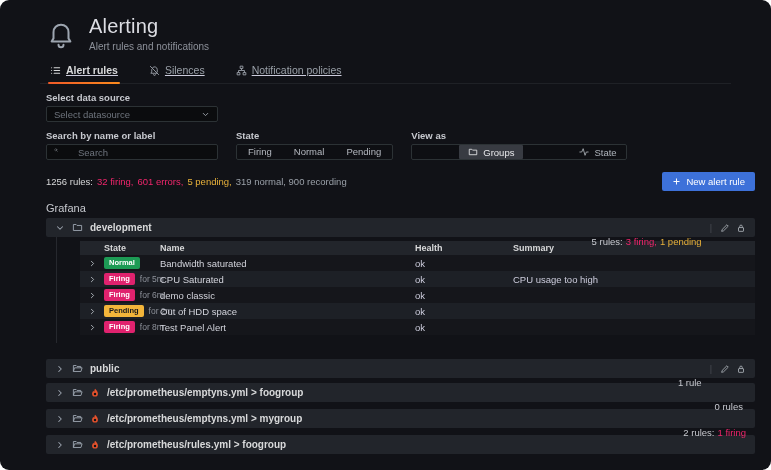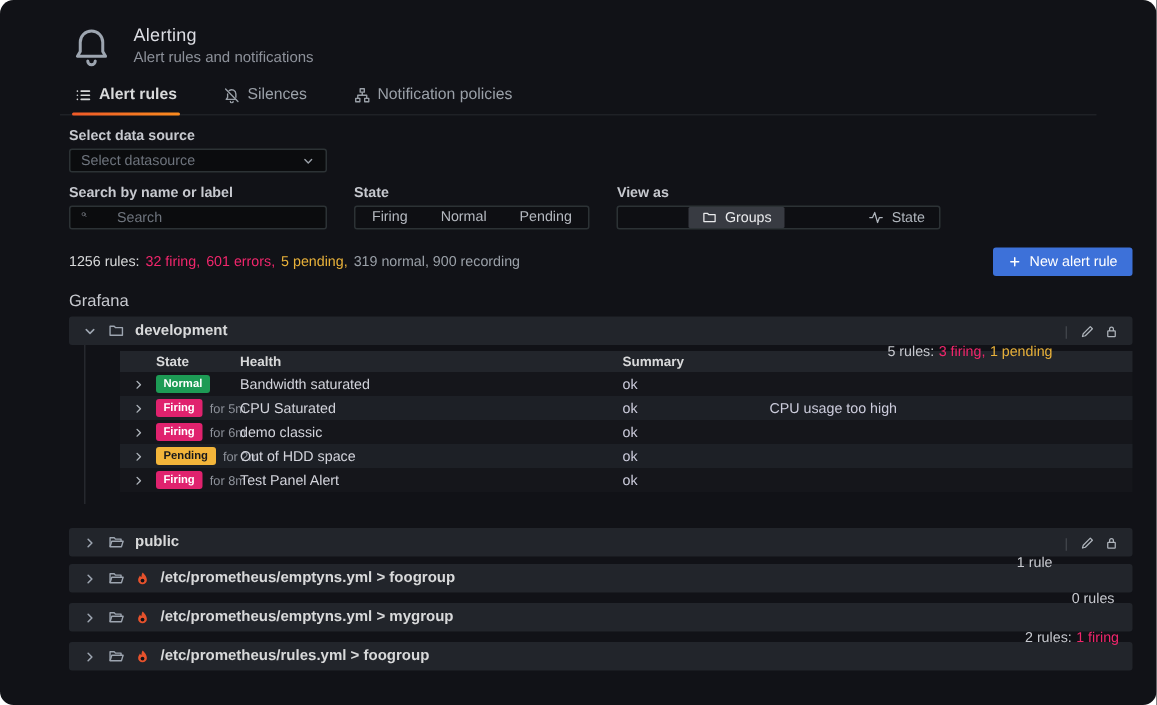--- a/index.html
+++ b/index.html
@@ -11,25 +11,25 @@
   .card {
     position: relative; width: 771px; height: 470px;
     background: #111217; border-radius: 9px; overflow: hidden;
     color: #ccccdc;
   }
   svg { display: block; }
 
   
   .header { display: flex; align-items: center; gap: 13px; padding: 15px 16px 0 46px; }
   .bell-wrap { width: 30px; height: 30px; color: #9da5b0; }
-  .page-title { font-size: 12px; font-weight: 500; color: #dcdde3; letter-spacing: .2px; }
+  .page-title { font-size: 20px; font-weight: 500; color: #dcdde3; letter-spacing: .2px; }
   .page-subtitle { font-size: 10px; color: #8d919a; margin-top: 3px; }
 
   
-  .tabbar { display: flex; gap: 27px; margin: 7px 40px 0 40px; padding-left: 8px; border-bottom: 1px solid #1f2126; }
+  .tabbar { display: flex; gap: 27px; margin: 7px 40px 0 40px; padding-left: 8px; border-bottom: 1px solid #1f2126; text-decoration: underline; }
   .tab { position: relative; display: flex; align-items: center; gap: 5px; padding: 5px 2px 7px 2px; font-size: 10.5px; color: #9aa0a8; cursor: pointer; }
   .tab .ticon { width: 11px; height: 11px; }
   .tab.active { color: #d8d9da; font-weight: 600; }
   .tab.active::after { content: ""; position: absolute; left: 0; right: 0; bottom: -1px; height: 2.5px; border-radius: 2px;
     background: linear-gradient(90deg, #f05a28, #fb8b1e); }
 
   
   .content { padding: 8px 16px 0 46px; }
   .field-label { font-size: 9.5px; font-weight: 600; color: #c7c9cf; margin-bottom: 3px; }
   .inputbox {
@@ -253,20 +253,21 @@
               <path d="M9 11V8a3 3 0 0 1 6 0v3"></path>
             </svg>
         </span>
       </div>
     </div>
 
     <div class="group-body">
       <div class="t-head">
         <span></span>
         <span>State</span>
+        <span>Name</span>
         <span>Health</span>
         <span>Summary</span>
       </div>
       <div>
 
         <div class="t-row">
           <span class="cell-chev">
               <svg viewBox="0 0 24 24" fill="none" stroke="currentColor" stroke-width="2.5" stroke-linecap="round" stroke-linejoin="round">
                 <path d="M9 6l6 6-6 6"></path>
               </svg>

